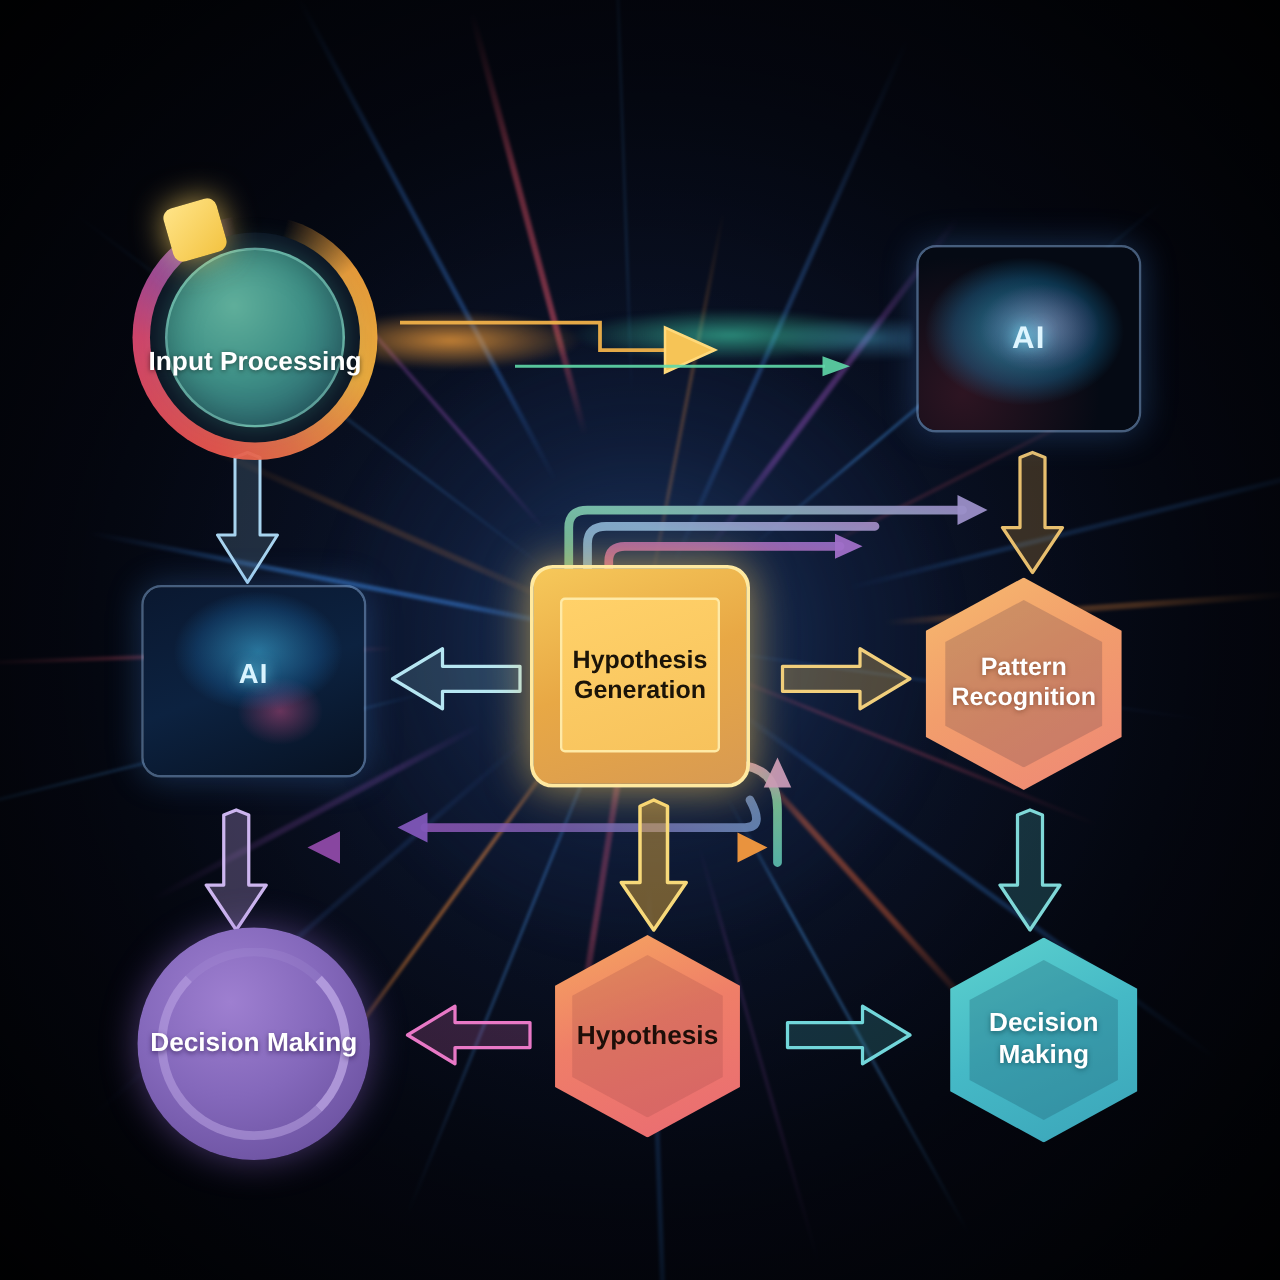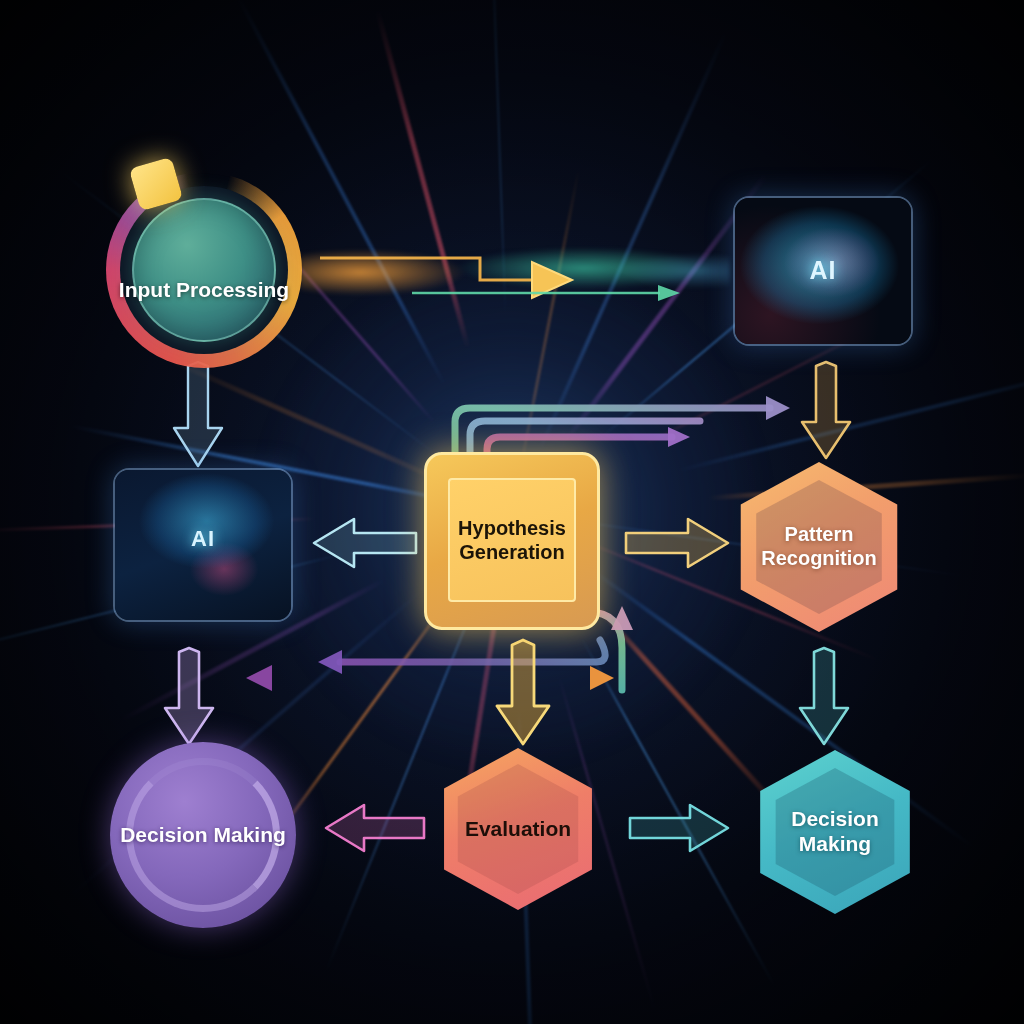--- a/index.html
+++ b/index.html
@@ -372,21 +372,21 @@
 
   <div class="node n-dm1">
     <div class="disc"></div>
     <div class="ring"></div>
     <div class="lbl">Decision Making</div>
   </div>
 
   <div class="node n-eval">
     <div class="outer hex"></div>
     <div class="innr hex"></div>
-    <div class="lbl">Evaluation</div>
+    <div class="lbl">Hypothesis</div>
   </div>
 
   <div class="node n-dm2">
     <div class="outer hex"></div>
     <div class="innr hex"></div>
     <div class="lbl">Decision Making</div>
   </div>
 
 </div>
 

